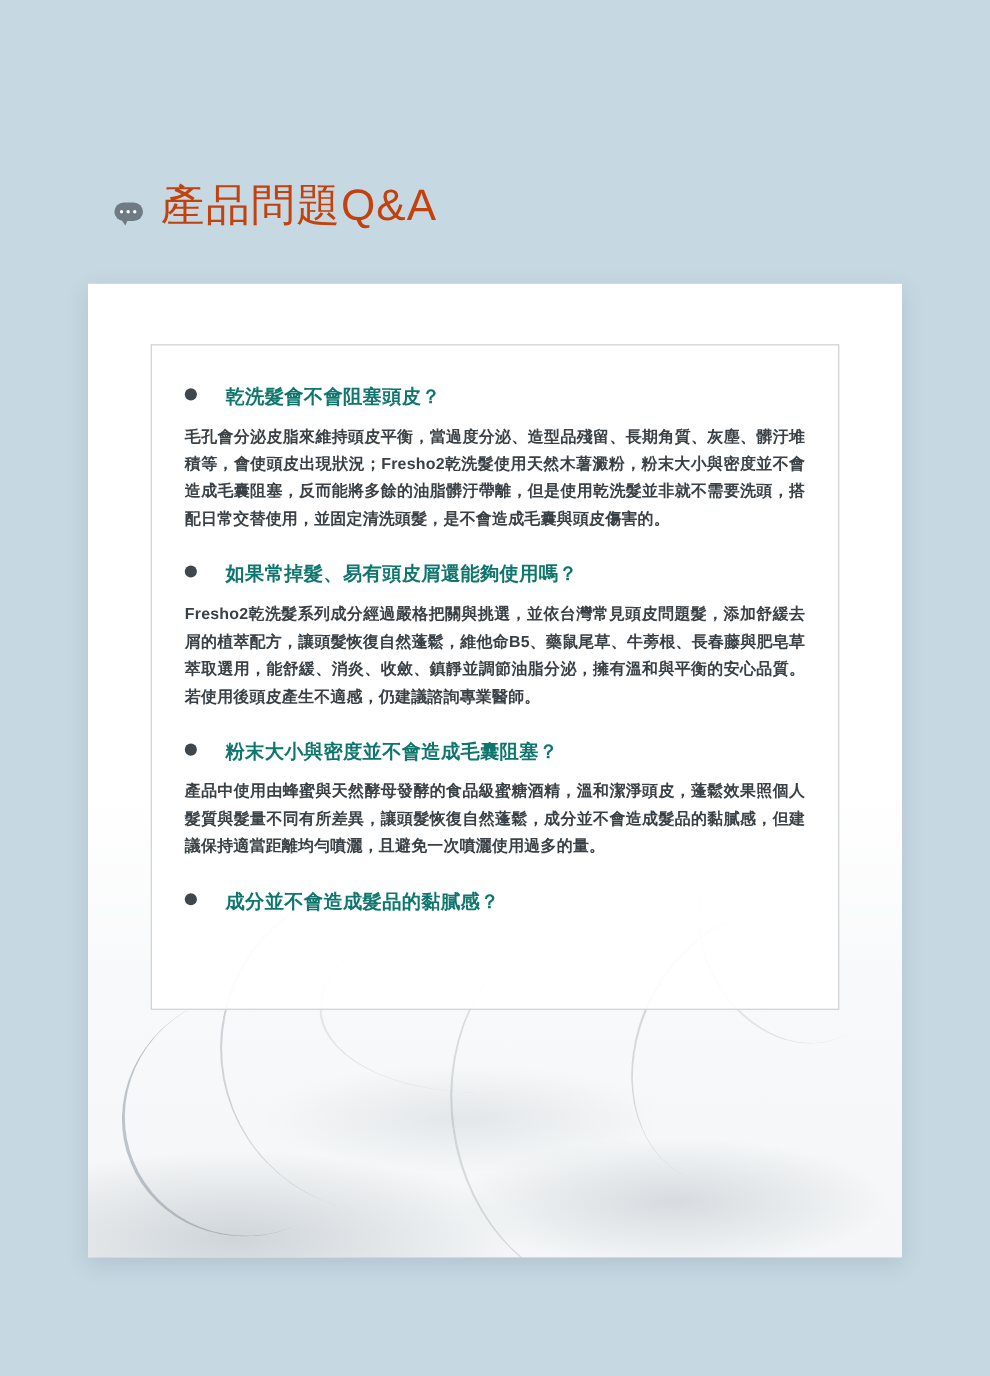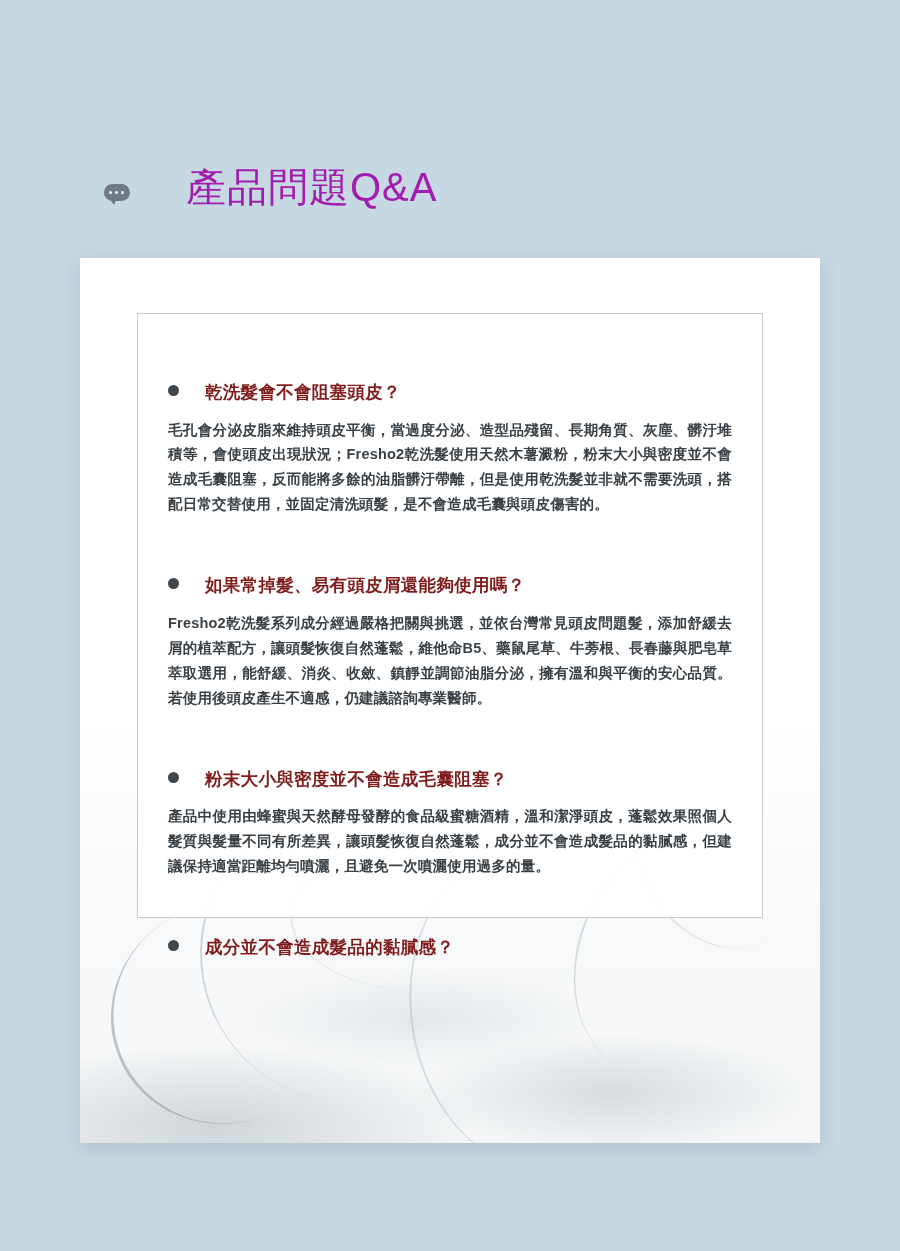--- a/index.html
+++ b/index.html
@@ -52,25 +52,24 @@
     gap: 3px;
   }
   .bubble-icon .dots i {
     display: block;
     width: 3px; height: 3px;
     border-radius: 50%;
     background: #fff;
   }
   .page-title {
     font-size: 40px;
-    color: #a21caf;
+    color: #c2410c;
     letter-spacing: 1px;
     font-weight: 400;
     line-height: 1;
-    margin-left: 40px;
   }
 
   
   .card {
     position: absolute;
     left: 80px;
     top: 258px;
     width: 740px;
     height: 885px;
     background: #ffffff;
@@ -131,25 +130,24 @@
     height: 11px;
     border-radius: 50%;
     background: #3f474d;
     flex: 0 0 auto;
     margin-right: 26px;
     position: relative;
     top: -2px;
   }
   .q-text {
     font-size: 17.5px;
-    color: #7f1d1d;
+    color: #0f766e;
     font-weight: 700;
     letter-spacing: .3px;
     line-height: 1.2;
-    margin-top: 32px;
   }
   .a-text {
     font-size: 14.5px;
     color: #3a4146;
     line-height: 1.72;
     text-align: justify;
     letter-spacing: .2px;
     font-weight: bold;
   }
 </style>

